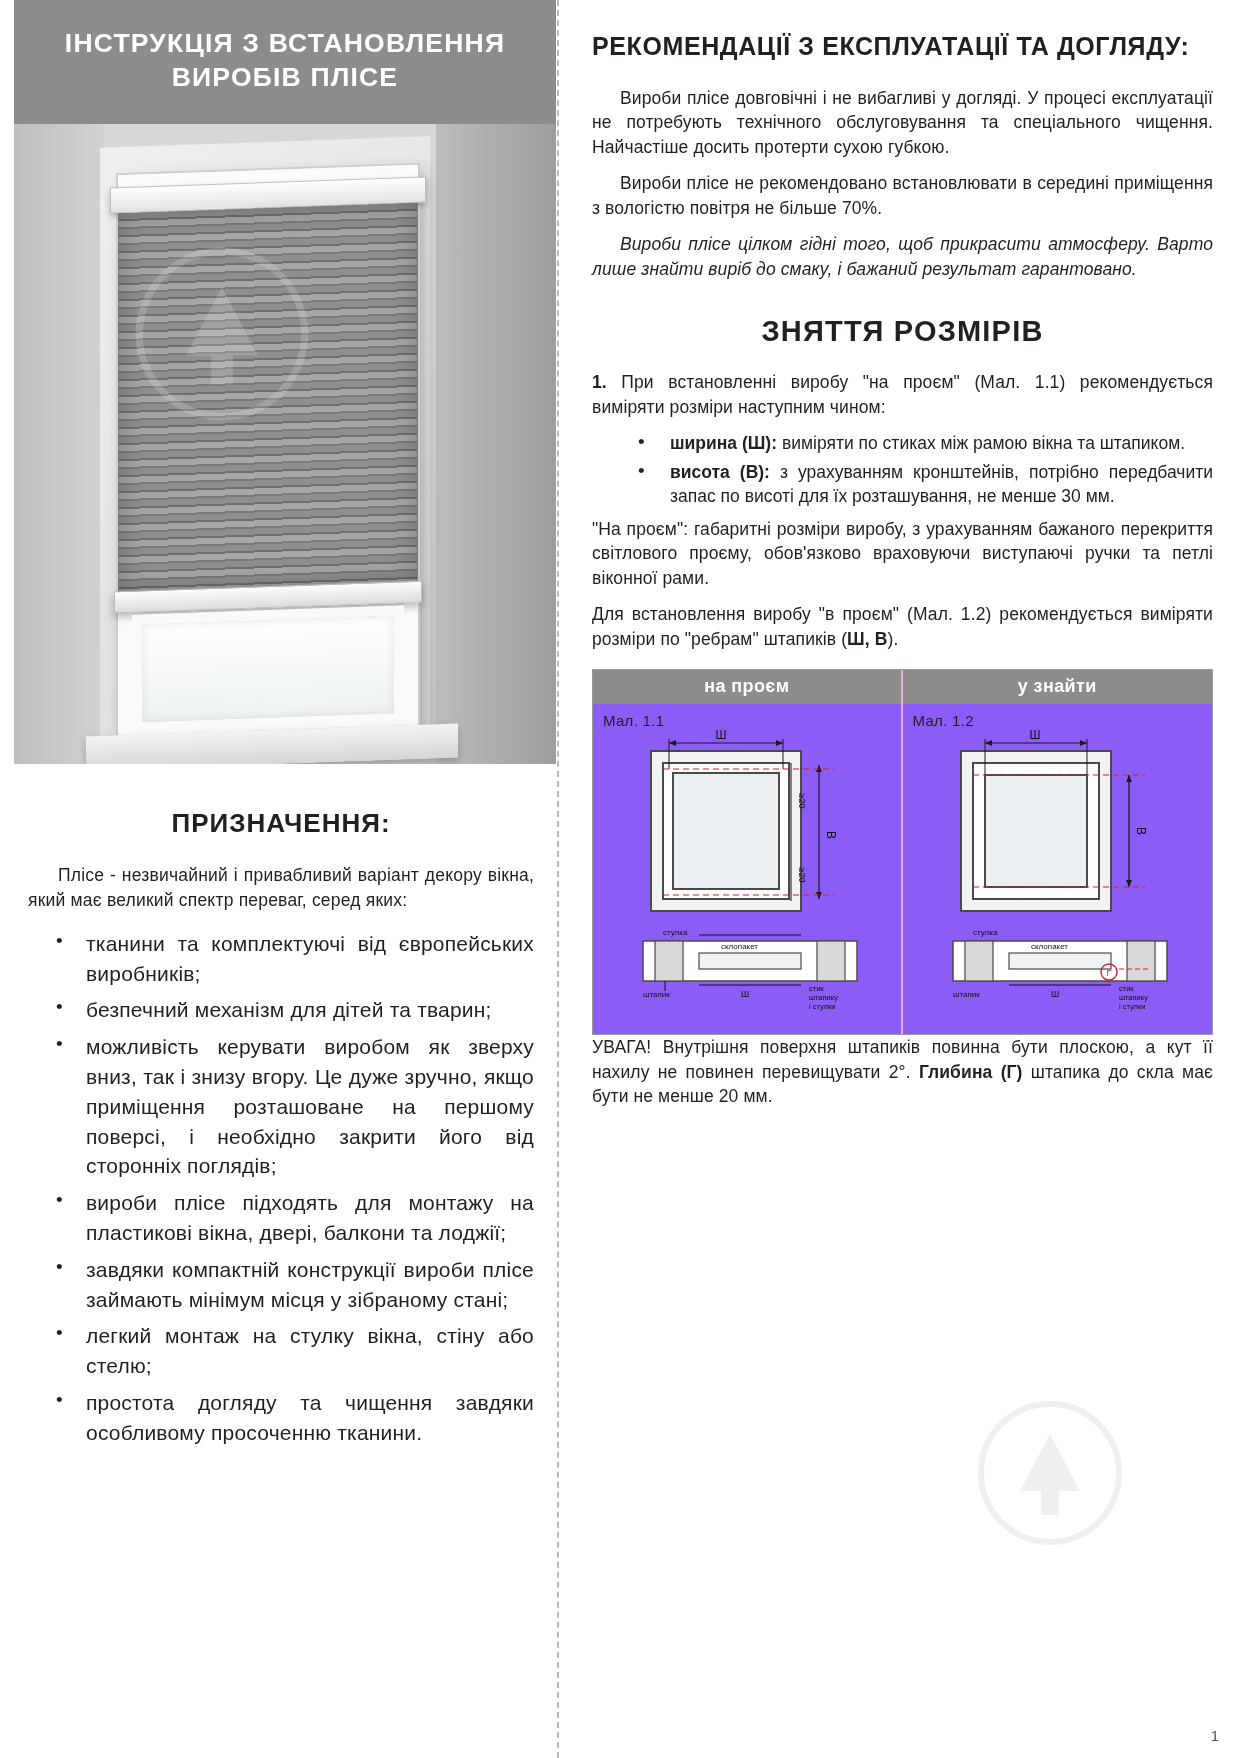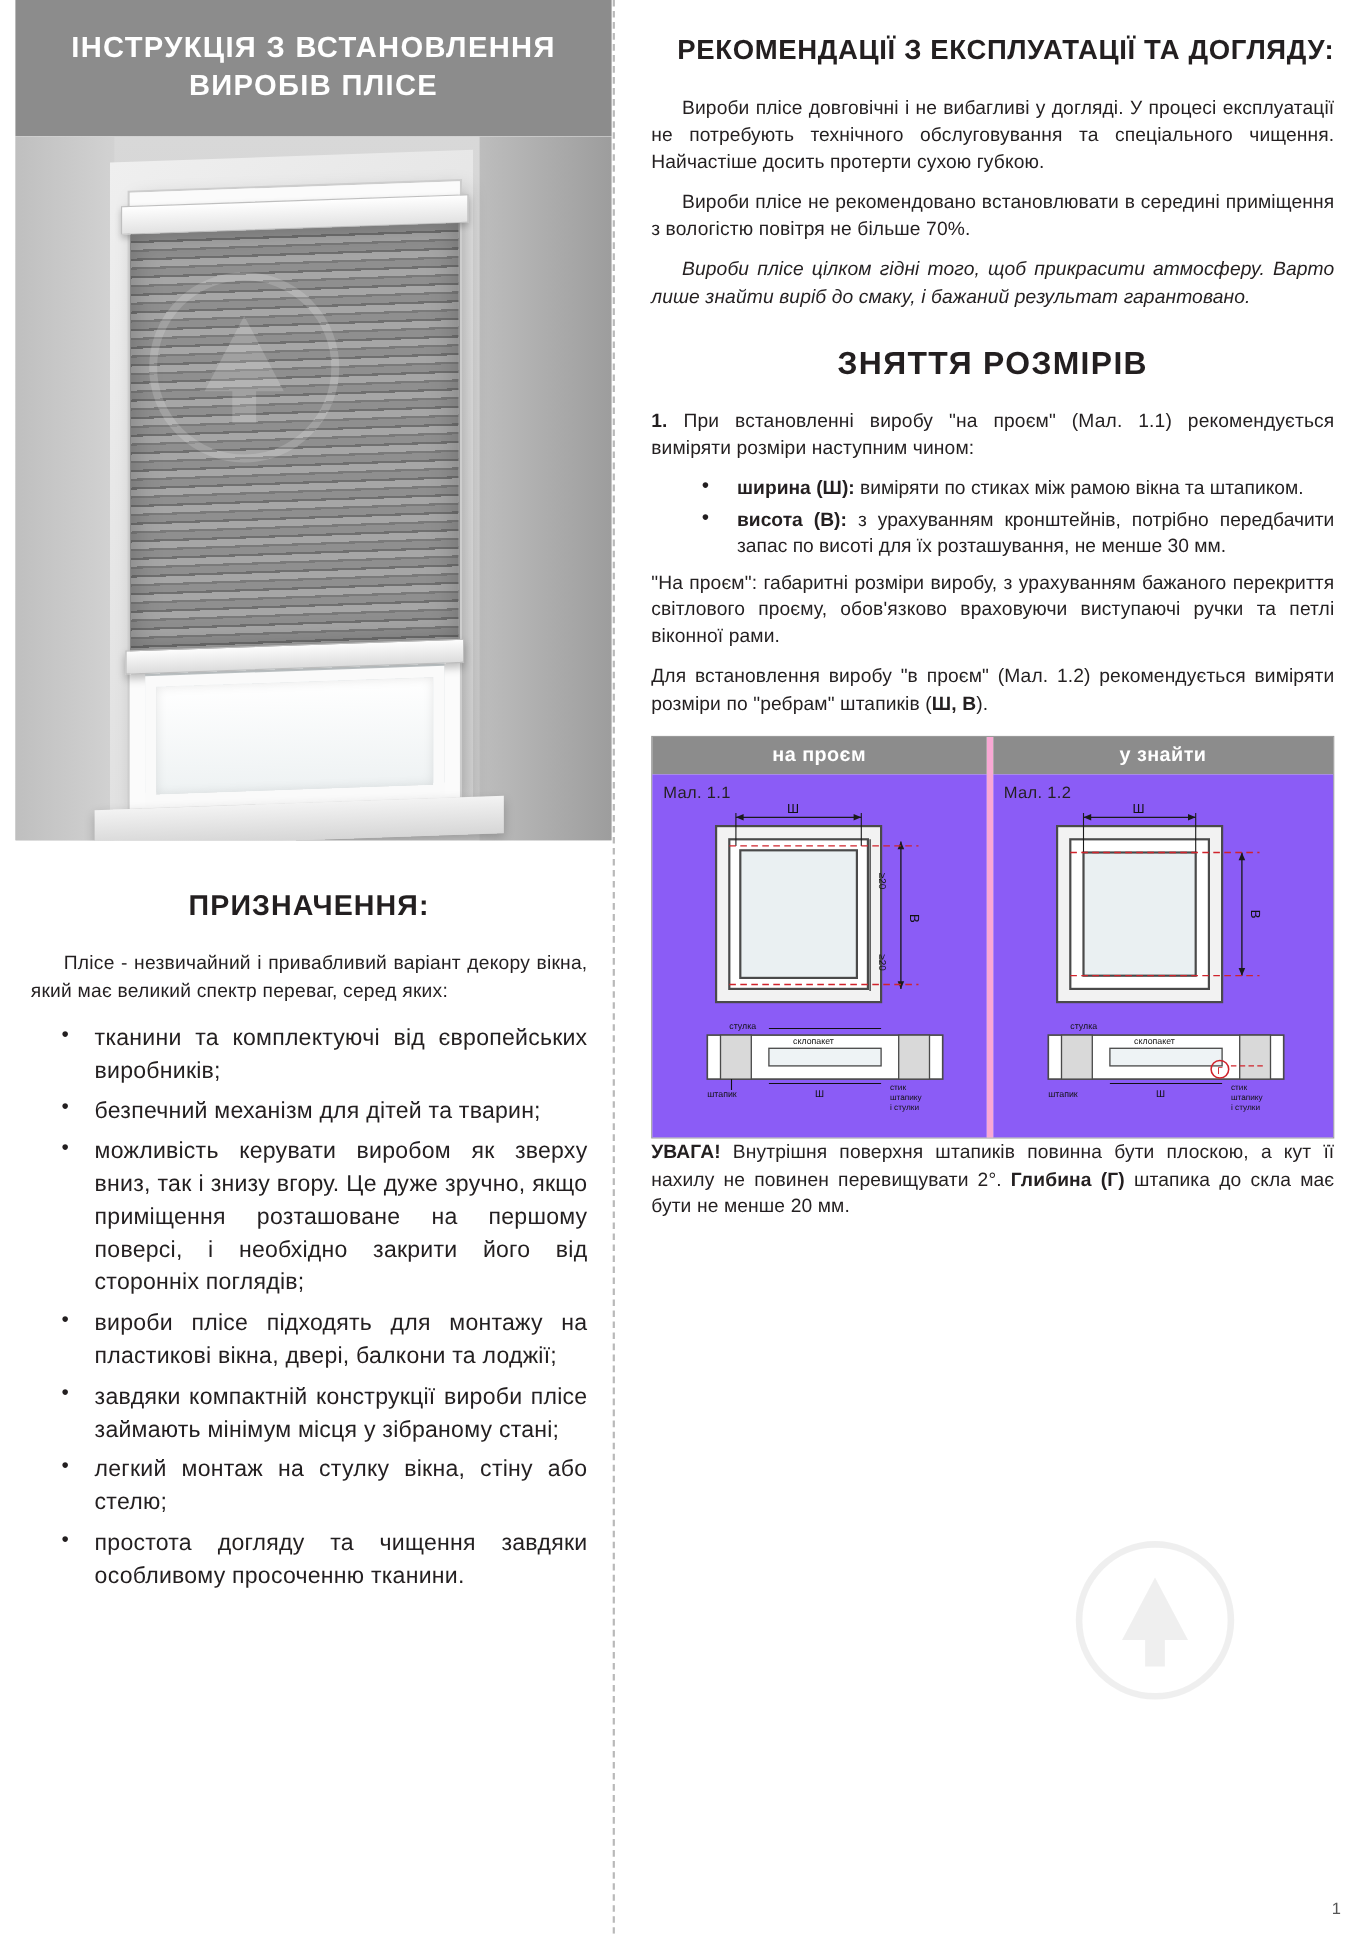--- a/index.html
+++ b/index.html
@@ -168,21 +168,21 @@
     border-left:2px dashed #b9b9b9;
   }
 
   
   .right-col {
     width:689px;
     padding:30px 32px 0 36px;
     position:relative;
   }
   .right-col h1 {
-    text-align:right;
+    text-align:left;
     font-size:25px;
     font-weight:bold;
     line-height:1.35;
     letter-spacing:.6px;
     margin:0 0 22px 0;
   }
   .right-col h2 {
     text-align:center;
     font-size:29px;
     font-weight:bold;
@@ -217,21 +217,21 @@
 
   
   .figs {
     margin-top:18px;
     display:flex;
     gap:0;
     border:1px solid #9a9a9a;
   }
   .fig {
     width:50%;
-    border-right:6px solid #f9a8d4;
+    border-right:2px solid #f9a8d4;
   }
   .fig:last-child { border-right:none; }
   .fig-head {
     background:#8c8c8c;
     color:#fff;
     text-align:center;
     font-size:18px;
     font-weight:bold;
     padding:6px 0 7px 0;
     letter-spacing:.4px;
@@ -247,21 +247,21 @@
     letter-spacing:.3px;
   }
   .fig-svg { display:block; margin:0 auto; }
 
   .warn {
     margin-top:20px;
     font-size:17.5px;
     line-height:1.42;
     text-align:justify;
   }
-  .warn .w { font-weight:bold; }
+  .warn .w { font-weight:normal; }
 
   .page-num {
     position:absolute;
     right:26px; bottom:14px;
     font-size:15px;
     color:#555;
   }
   .wm-right {
     position:absolute;
     right:120px; bottom:210px;

